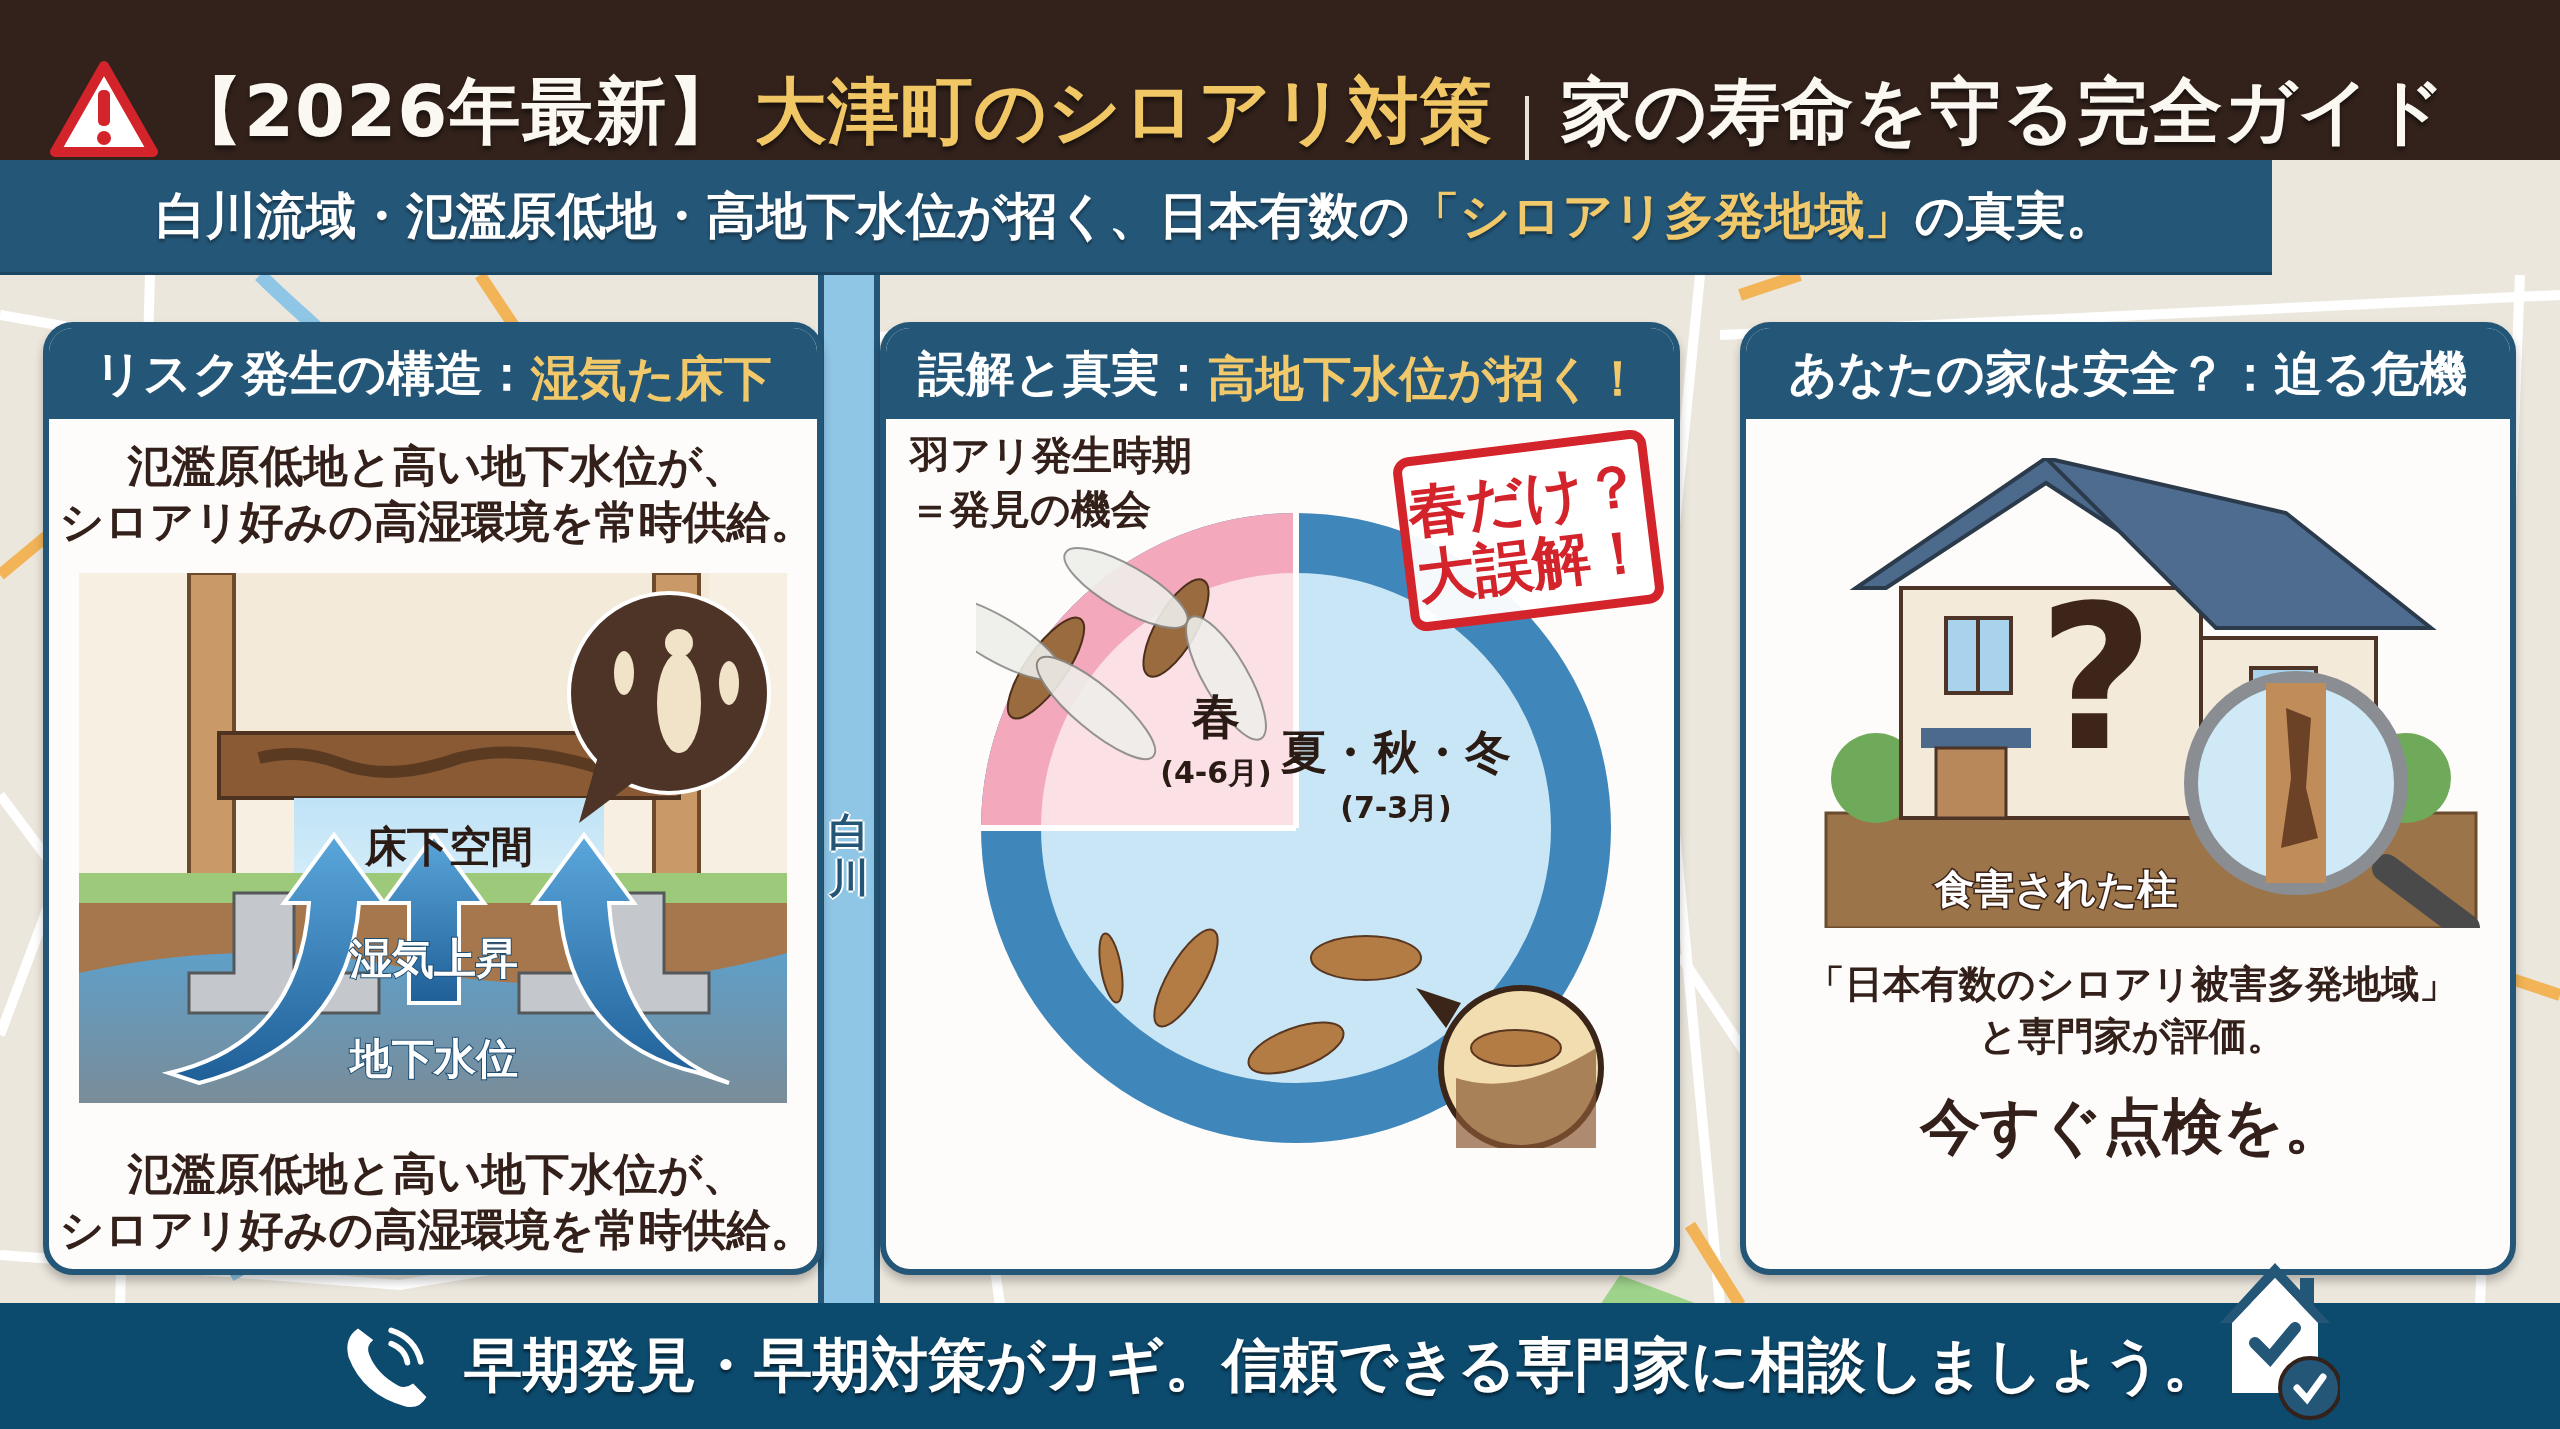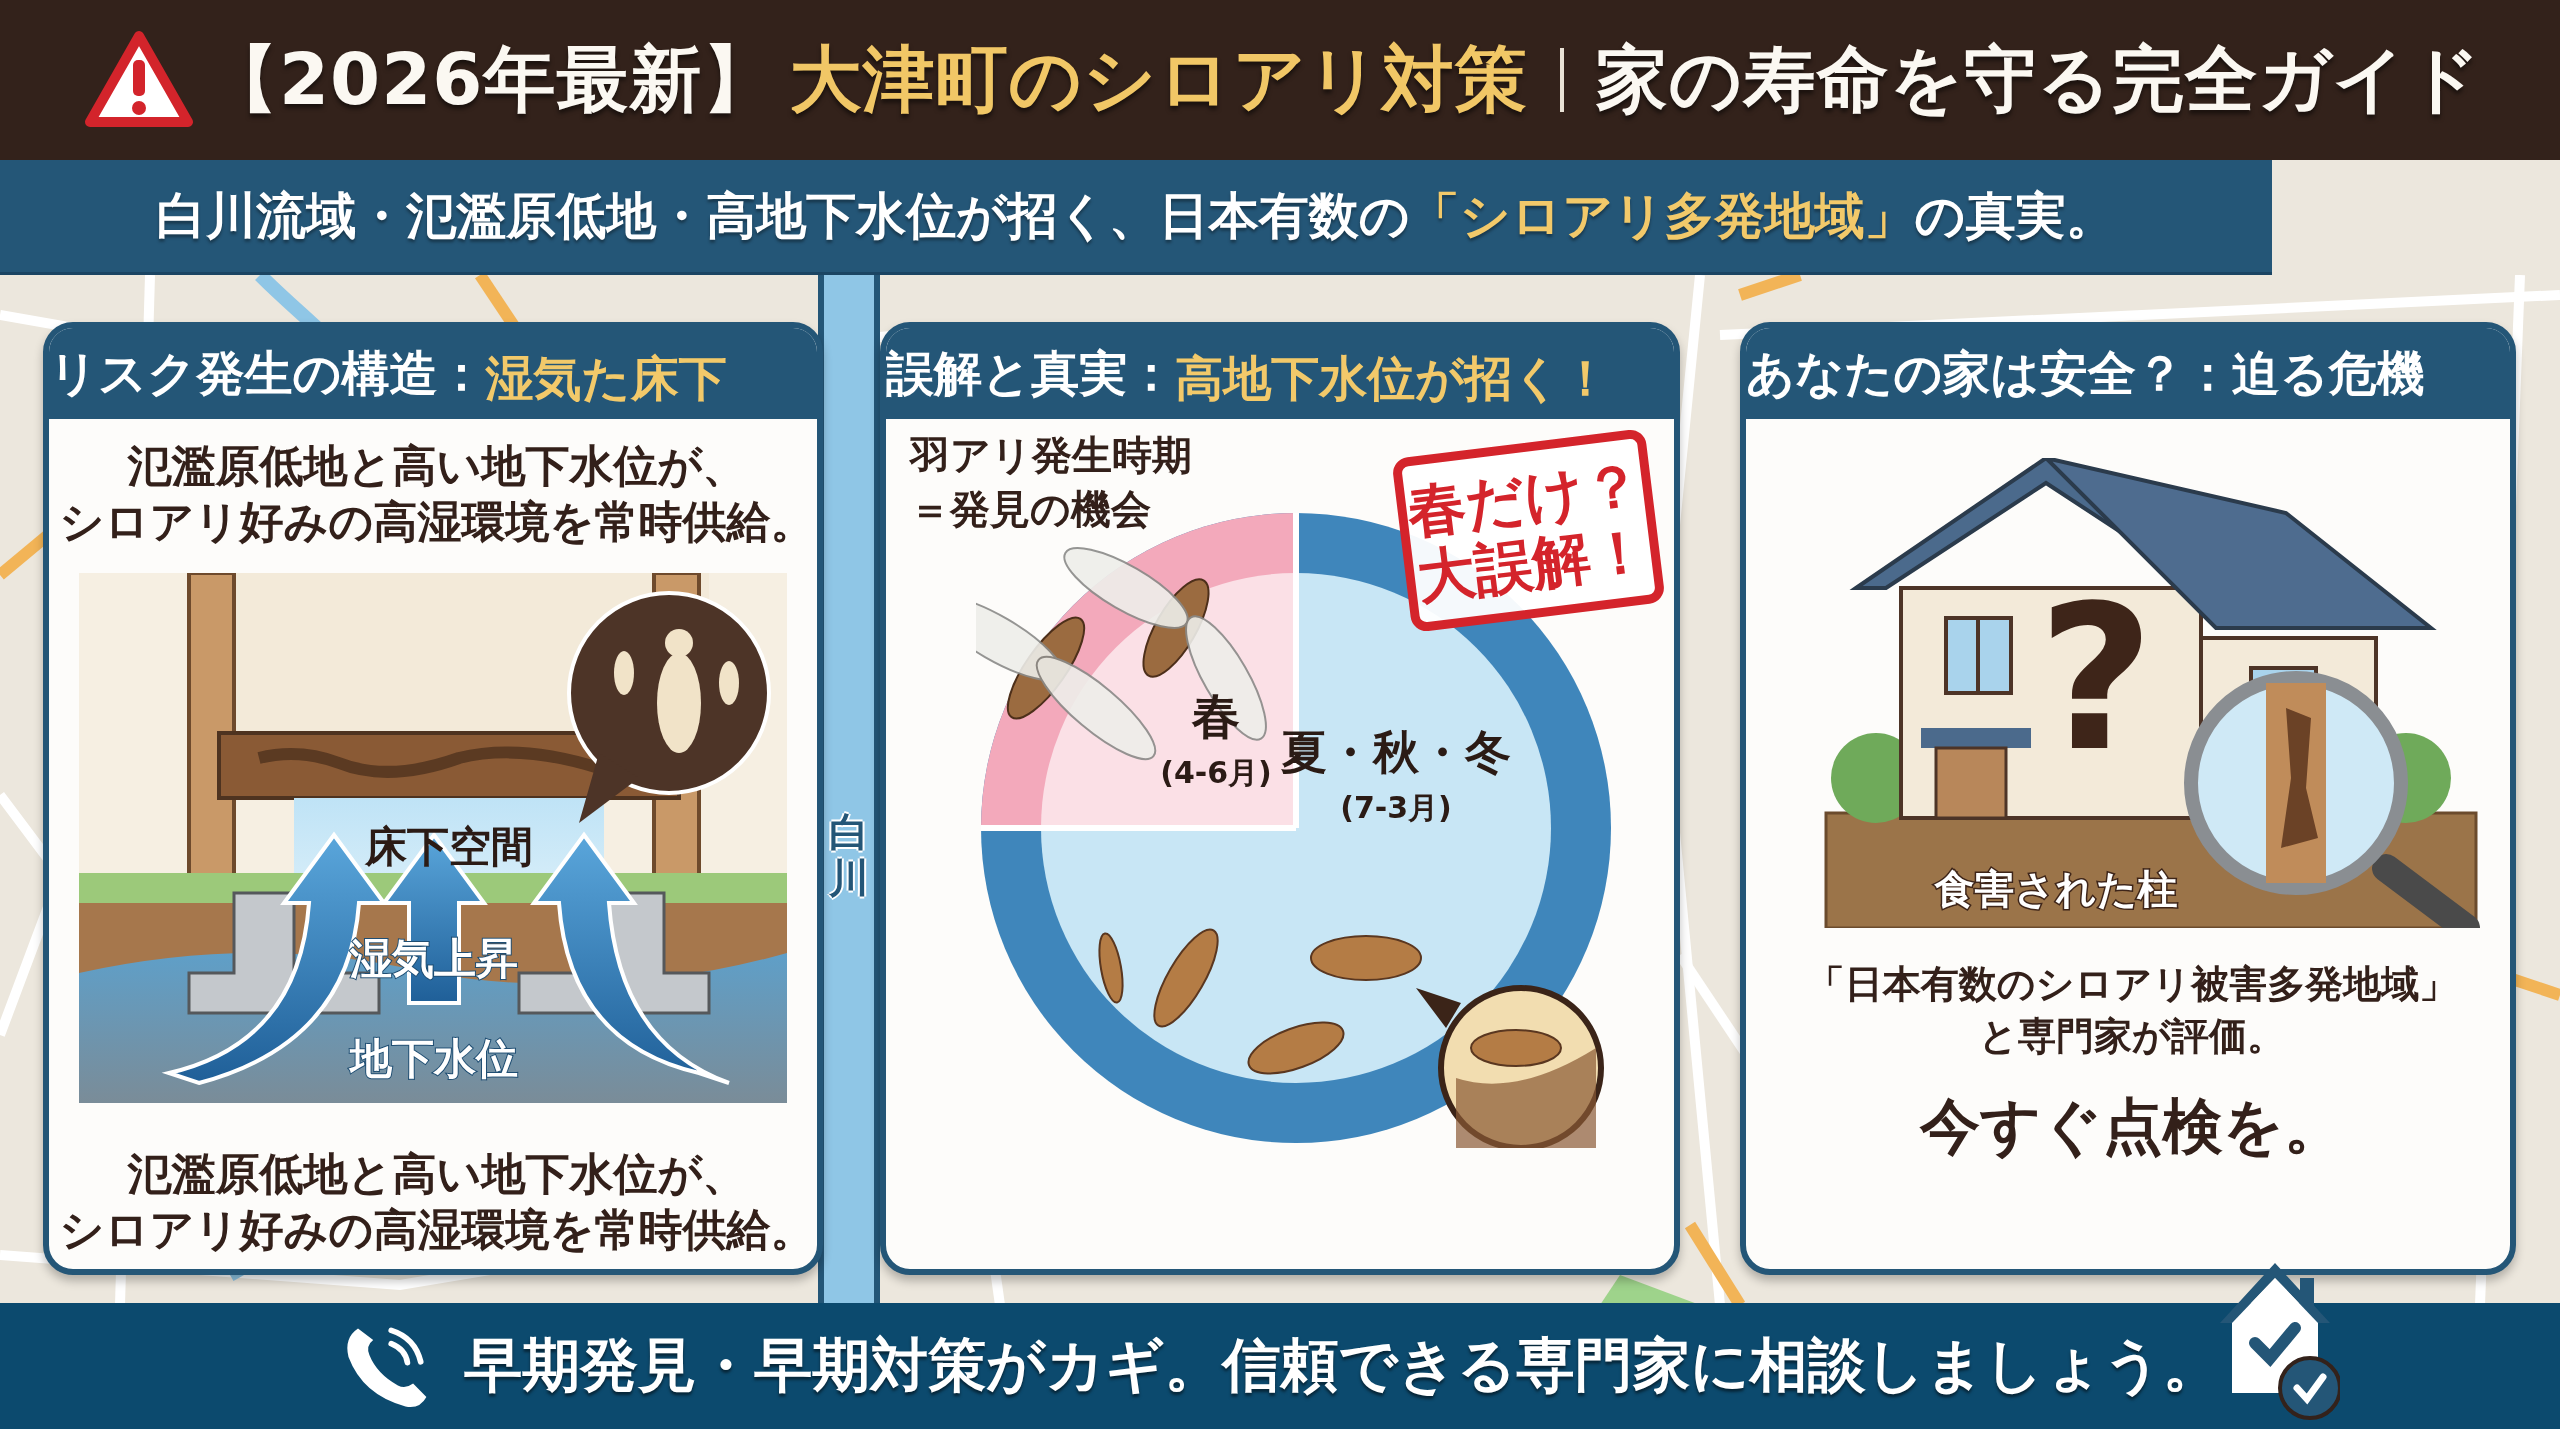--- a/index.html
+++ b/index.html
@@ -9,36 +9,36 @@
     font-family: "DejaVu Sans", "Liberation Sans", sans-serif;
     background: #ece7dd;
     font-weight: bold;
   }
   
   .map { position: absolute; left: 0; top: 275px; width: 2560px; height: 1030px; }
   .map svg { width: 100%; height: 100%; display: block; }
 
   
   .hdr { position: absolute; left: 0; top: 0; width: 2560px; height: 160px; background: #33221b;
-         display: flex; align-items: center; padding-left: 84px; }
+         display: flex; align-items: flex-end; padding-left: 49px; }
   .hdr .warn { width: 110px; height: 100px; margin-right: 12px; }
   .hdr .t { font-size: 72px; color: #fbf8f2; white-space: nowrap; letter-spacing: 1px;
             text-shadow: 0 4px 4px rgba(0,0,0,.5); }
   .hdr .t.gold { color: #f1c766; margin-left: 14px; }
   .hdr .sep { width: 4px; height: 64px; background: #e9e2d6; margin: 0 32px; }
   .sub { position: absolute; left: 0; top: 160px; width: 2272px; height: 115px; background: #245677;
          display: flex; align-items: center; justify-content: center; border-bottom: 3px solid #1b4563; }
   .sub span { font-size: 50px; color: #ffffff; text-shadow: 0 3px 3px rgba(0,0,0,.35); white-space: nowrap; }
   .sub .gold { color: #f2c96a; }
 
   
   .panel { position: absolute; top: 322px; height: 953px; background: #fdfcfa;
            border: 6px solid #245677; border-radius: 30px; overflow: hidden;
            box-shadow: 0 6px 10px rgba(0,0,0,.25); }
-  .panel .ph { height: 91px; background: #245677; display: flex; align-items: center; justify-content: flex-start; }
+  .panel .ph { height: 91px; background: #245677; display: flex; align-items: center; justify-content: center; }
   .panel .ph span { font-size: 48px; color: #ffffff; white-space: nowrap; }
   .panel .ph .gold { color: #f2c96a; margin-top: 11px; }
   .p1 { left: 43px; width: 780px; }
   .p2 { left: 880px; width: 800px; }
   .p3 { left: 1740px; width: 776px; }
 
   .dk { color: #33201a; }
   .txt { position: absolute; left: 4px; width: 100%; text-align: center; font-size: 44px; line-height: 56px; }
 
   

